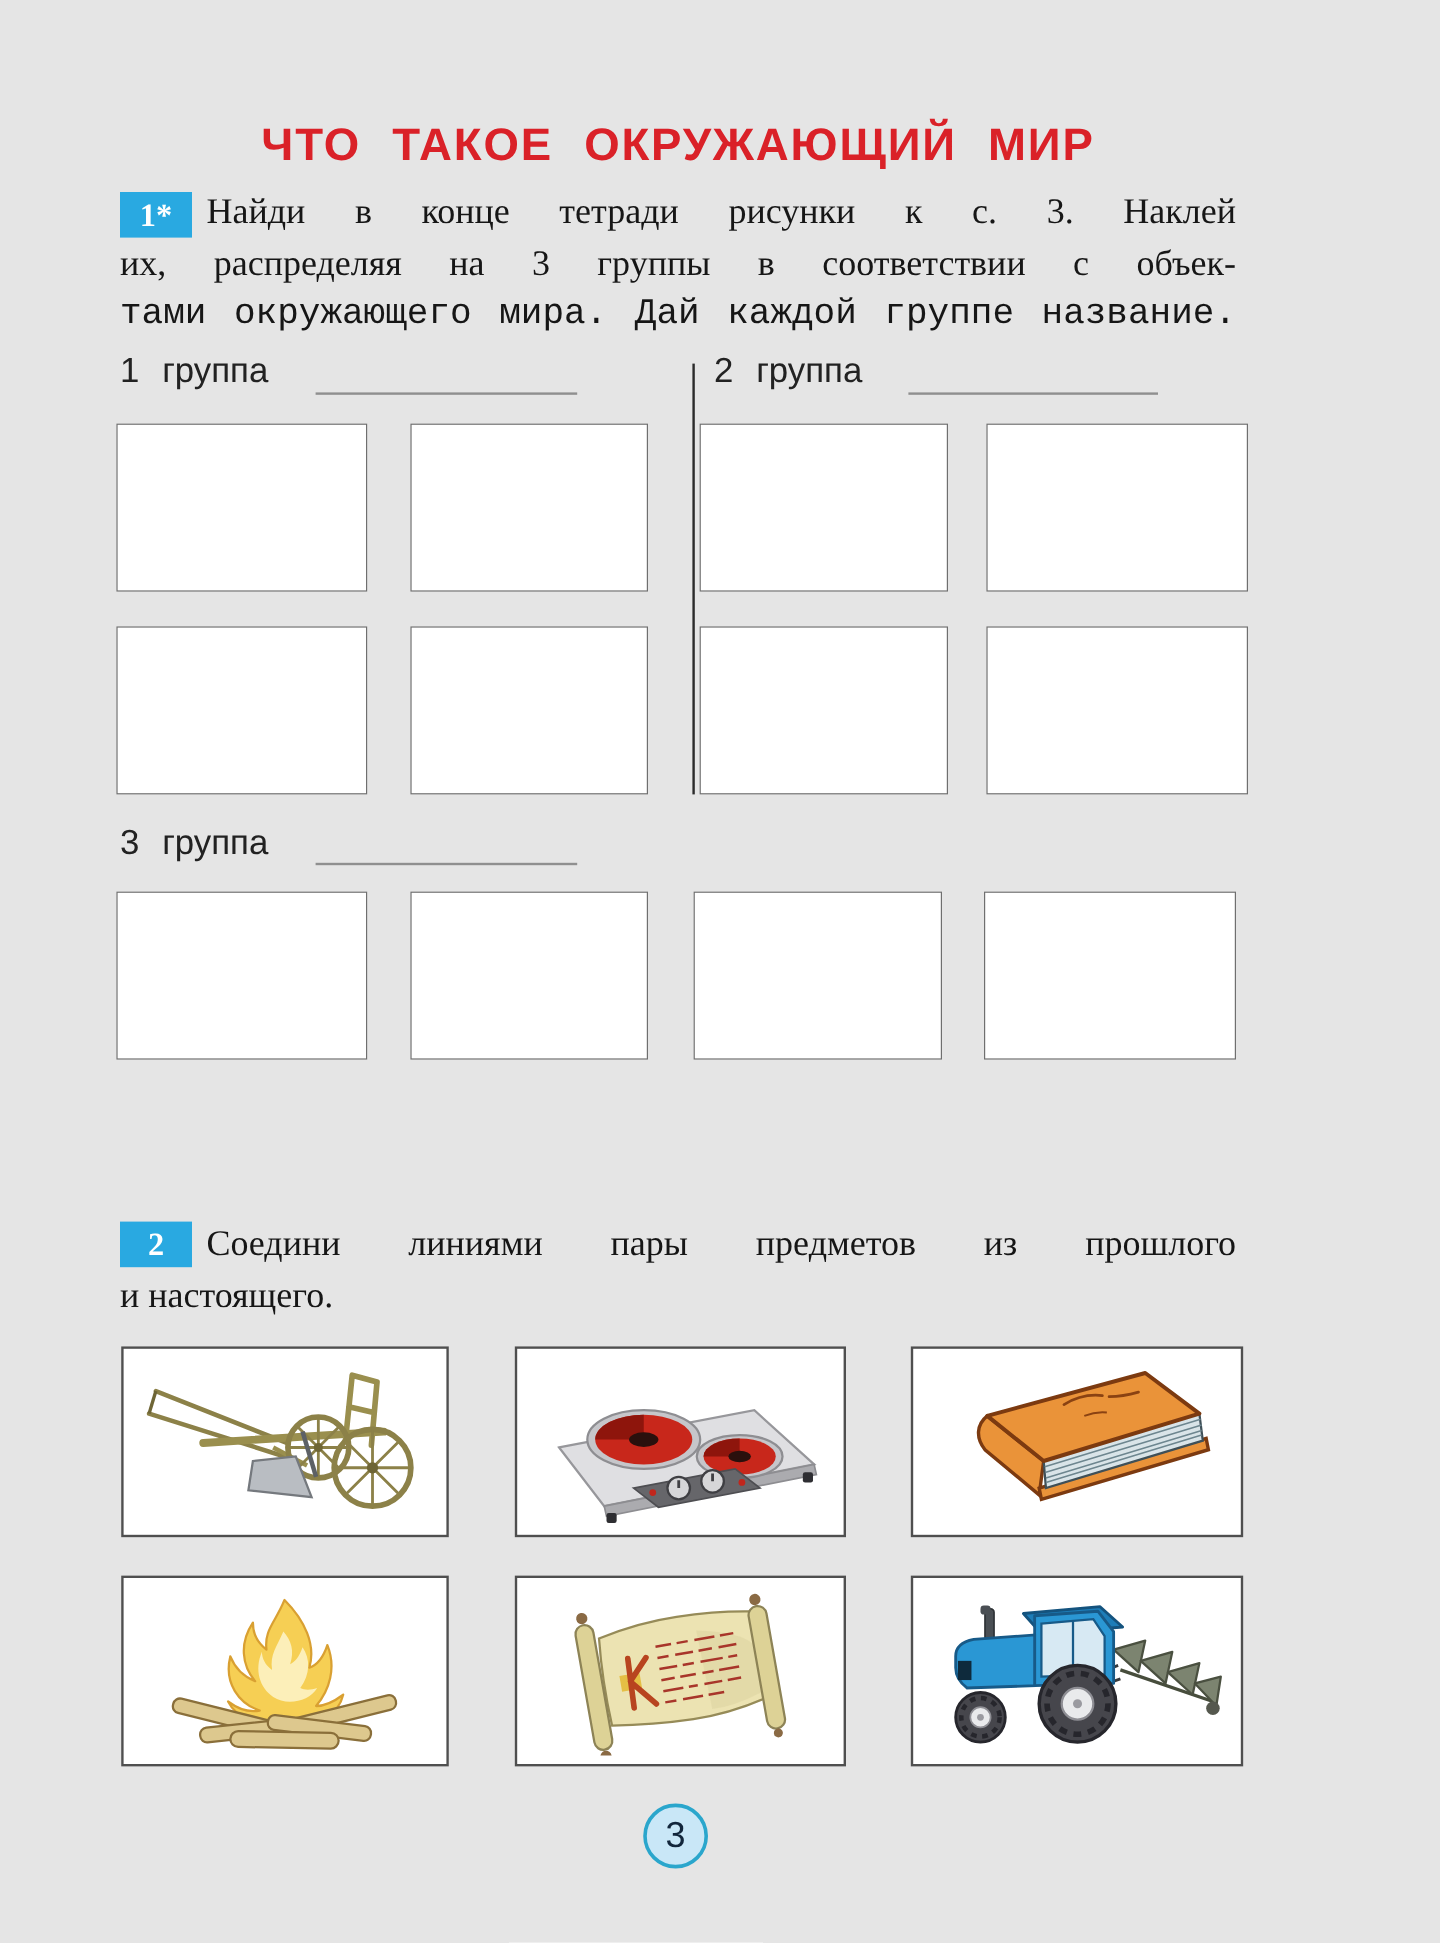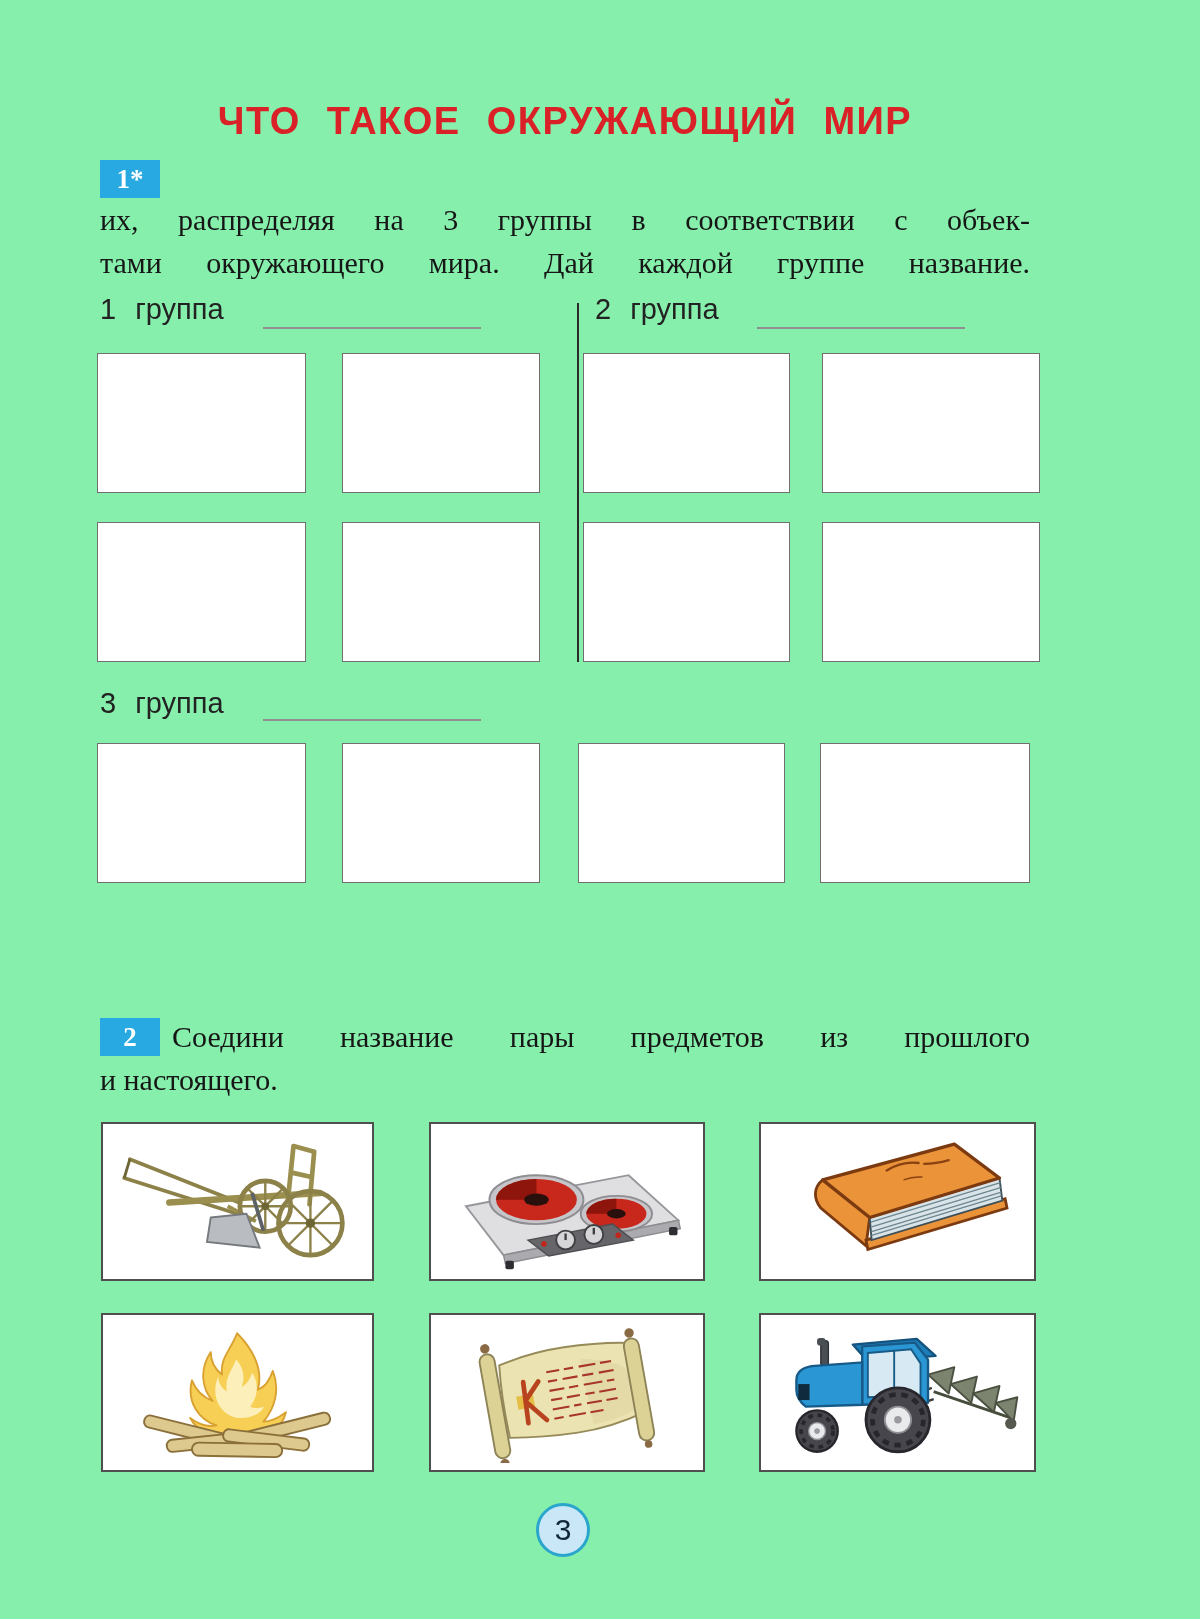--- a/index.html
+++ b/index.html
@@ -1,18 +1,18 @@
 <!DOCTYPE html>
 <html><head>
 <meta charset="utf-8">
 <style>
   * { margin:0; padding:0; box-sizing:border-box; }
   html,body { background:#ffffff; }
   .page {
-    position:relative; width:1200px; height:1619px; background:#86efac;
+    position:relative; width:1200px; height:1619px; background:#e5e5e5;
     font-family:"Liberation Sans", sans-serif; overflow:hidden;
   }
   .sec-title {
     position:absolute; left:100px; width:930px; text-align:center;
     font-family:"Liberation Sans", sans-serif; font-weight:bold;
     font-size:38px; letter-spacing:1.5px; word-spacing:14px; color:#da2128;
     white-space:nowrap;
   }
   .badge {
     position:absolute; width:60px; height:38px; background:#29a9e1;
@@ -45,22 +45,23 @@
   }
 </style>
 </head>
 <body>
 
 <div class="page">
 
   <div class="sec-title" style="top:100px;">ЧТО ТАКОЕ ОКРУЖАЮЩИЙ МИР</div>
 
   <div class="badge" style="left:100px; top:160px;">1*</div>
+  <div class="tline" style="left:172px; top:155px; width:858px;">Найди в конце тетради рисунки к с. 3. Наклей</div>
   <div class="tline" style="left:100px; top:198px; width:930px;">их, распределяя на 3 группы в соответствии с объек-</div>
-  <div class="tline" style="left:100px; top:241px; width:930px;">тами окружающего мира. Дай каждой группе название.</div>
+  <div class="tline" style="left:100px; top:241px; width:930px;font-family:Liberation Mono, monospace;">тами окружающего мира. Дай каждой группе название.</div>
 
   <div class="glabel" style="left:100px; top:293px;">
     <span class="gnum">1</span>
     <span>группа</span>
   </div>
   <div class="blank" style="left:263px; top:327px; width:218px;"></div>
 
   <div class="glabel" style="left:595px; top:293px;">
     <span class="gnum">2</span>
     <span>группа</span>
@@ -85,21 +86,21 @@
   </div>
   <div class="blank" style="left:263px; top:719px; width:218px;"></div>
 
   <div class="box" style="left:97px;  top:743px; width:209px; height:140px;"></div>
   <div class="box" style="left:342px; top:743px; width:198px; height:140px;"></div>
   <div class="box" style="left:578px; top:743px; width:207px; height:140px;"></div>
   <div class="box" style="left:820px; top:743px; width:210px; height:140px;"></div>
 
 
   <div class="badge" style="left:100px; top:1018px;">2</div>
-  <div class="tline" style="left:172px; top:1015px; width:858px;">Соедини название пары предметов из прошлого</div>
+  <div class="tline" style="left:172px; top:1015px; width:858px;">Соедини линиями пары предметов из прошлого</div>
   <div class="tline last-left" style="left:100px; top:1058px; width:930px;text-align:center;">и настоящего.</div>
 
   <div class="imgbox" style="left:101px; top:1122px; width:273px; height:159px;">
     <svg viewBox="0 0 260 150">
       <path d="M16 30 L132 76" stroke="#8c8148" stroke-width="4" fill="none" stroke-linecap="round"></path>
       <path d="M10 50 L130 88" stroke="#8c8148" stroke-width="4" fill="none" stroke-linecap="round"></path>
       <path d="M16 30 L10 50" stroke="#6e6535" stroke-width="3" fill="none"></path>
       <path d="M58 76 L218 66" stroke="#9a8f4e" stroke-width="7" fill="none" stroke-linecap="round"></path>
       <path d="M120 80 L150 96" stroke="#9a8f4e" stroke-width="4" fill="none"></path>
       <path d="M190 16 L184 74 M212 22 L207 78 M190 16 L212 22 M187 44 L209 49" stroke="#9a8f4e" stroke-width="5" fill="none" stroke-linecap="round"></path>

